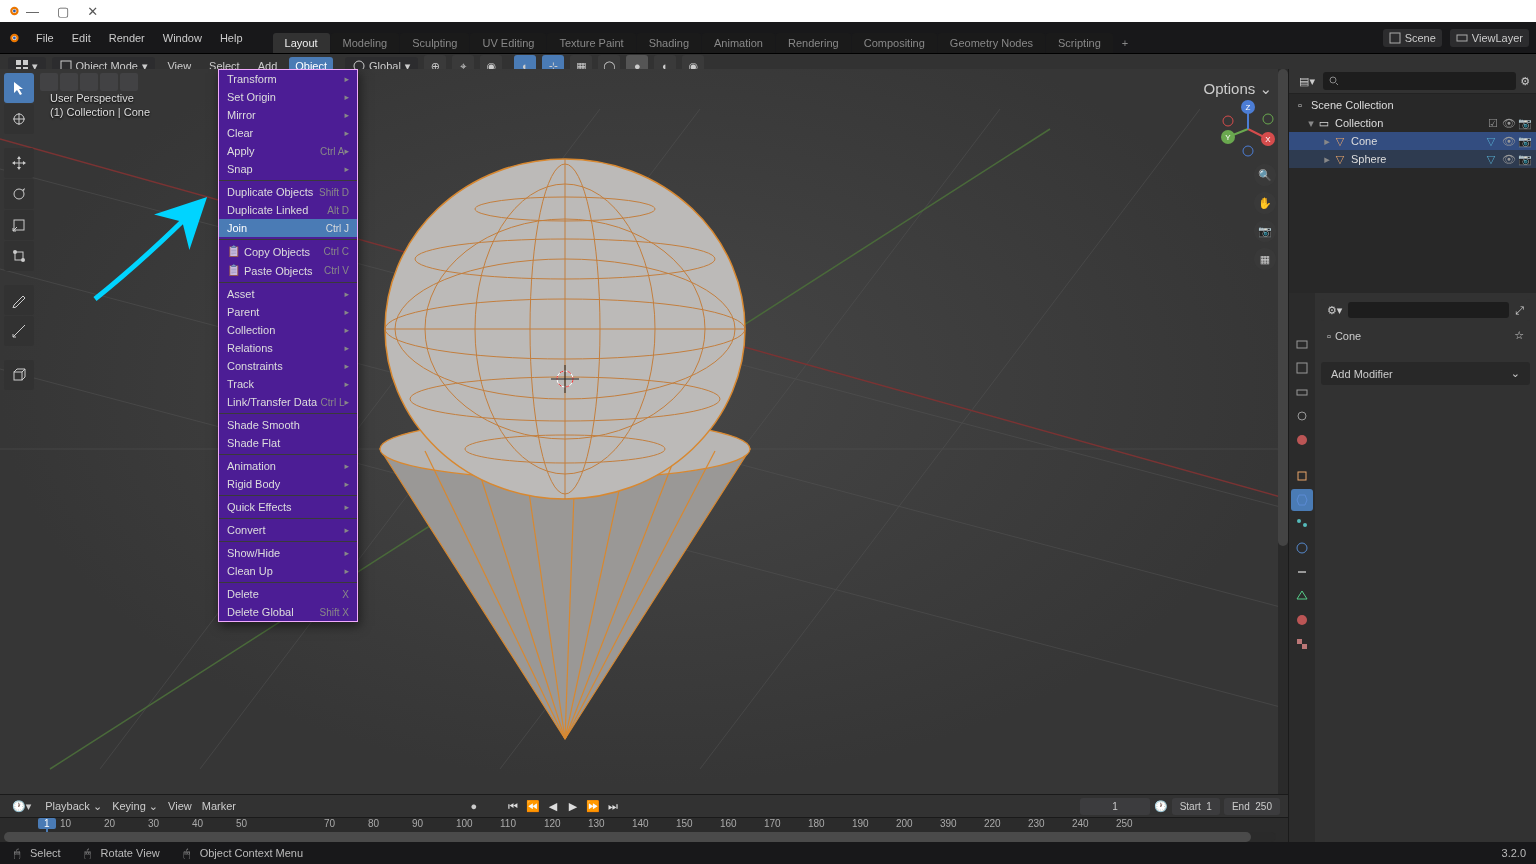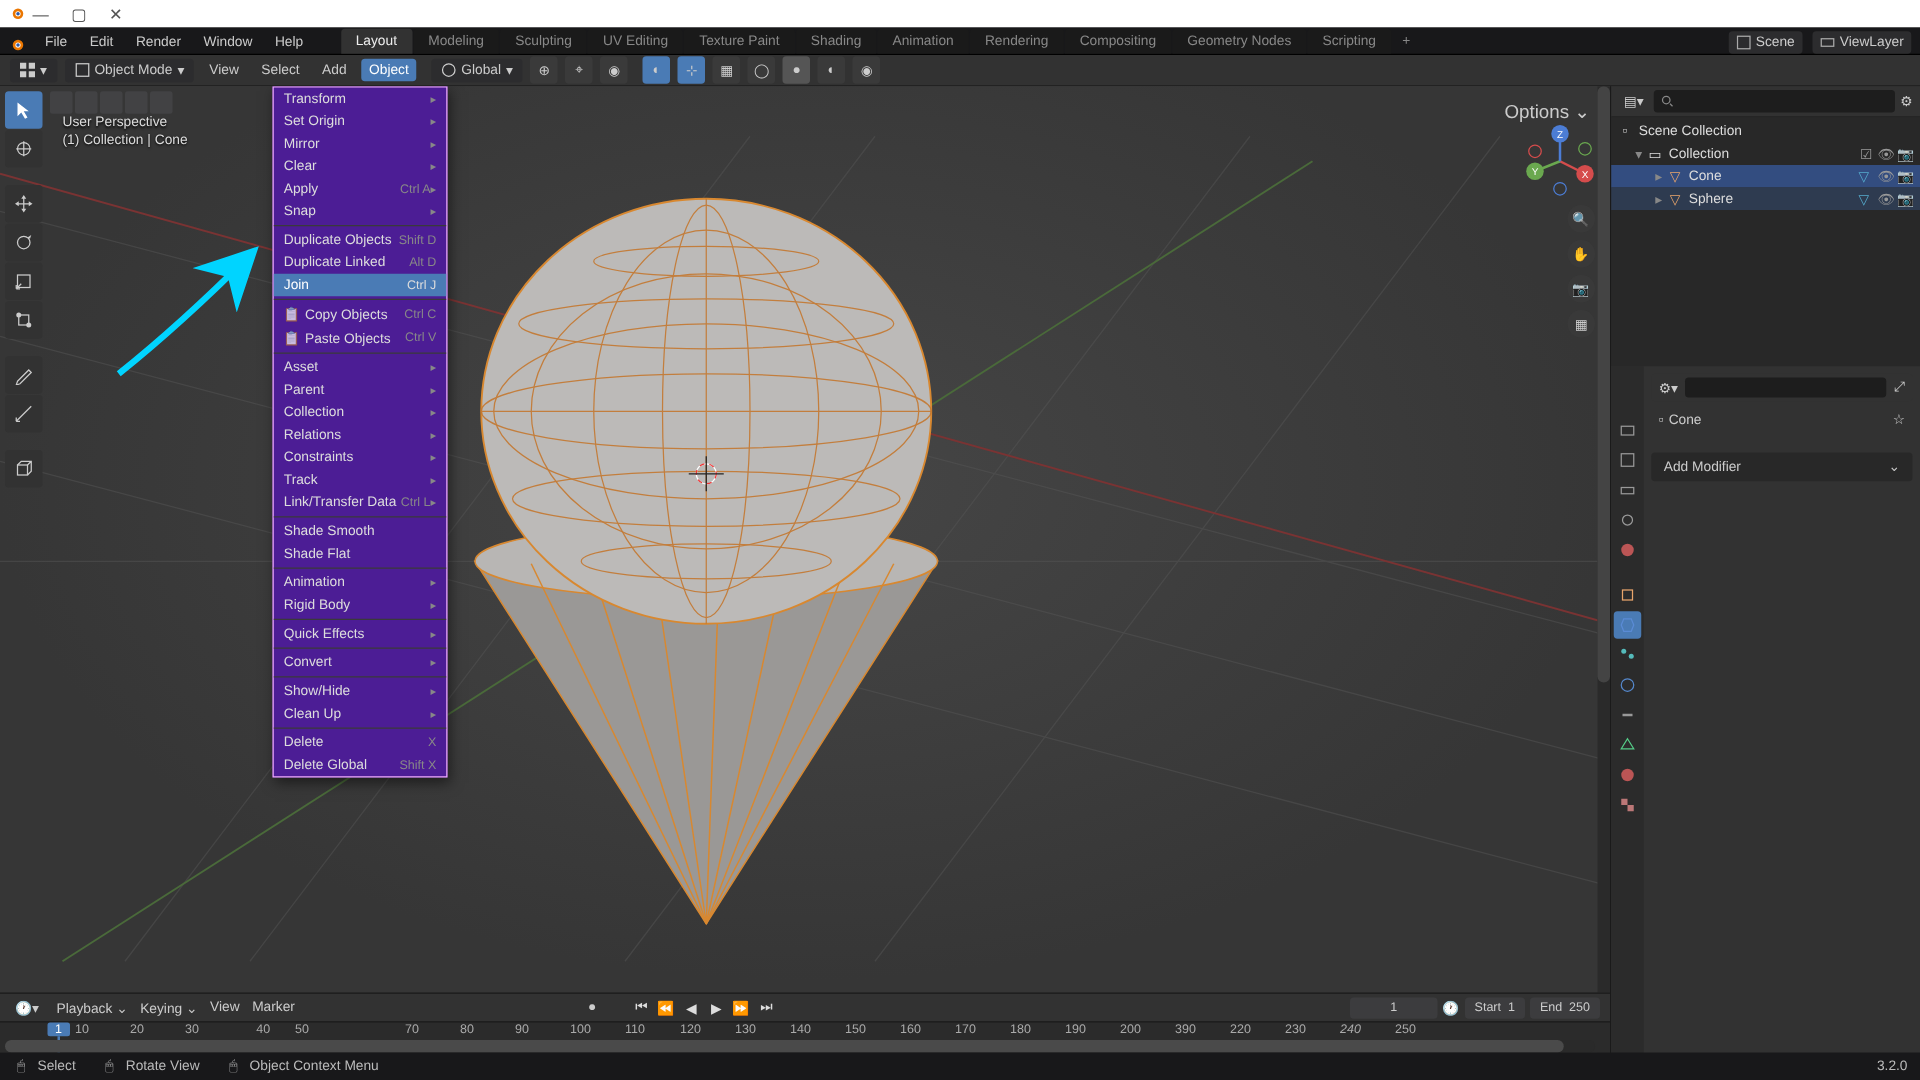--- a/index.html
+++ b/index.html
@@ -4,21 +4,21 @@
 <style>
   * { margin: 0; padding: 0; box-sizing: border-box; font-family: -apple-system, BlinkMacSystemFont, "Segoe UI", sans-serif; }
   body { background: #2b2b2b; color: #ccc; font-size: 11px; overflow: hidden; width: 1536px; height: 864px; position: relative; }
   
   .titlebar { height: 22px; background: #fff; display: flex; align-items: center; padding: 0 6px; color: #333; }
   .titlebar .logo { width: 14px; height: 14px; margin-right: 6px; }
   .titlebar .title { flex: 1; font-size: 12px; }
   .winbtns { display: flex; gap: 18px; font-size: 13px; color: #555; }
   .winbtns span { cursor: pointer; }
   
-  .menubar { height: 22px; background: #18181a; display: flex; align-items: flex-end; padding: 0 4px; gap: 2px; font-size: 11px; border-bottom: 1px solid #000; }
+  .menubar { height: 32px; background: #18181a; display: flex; align-items: center; padding: 0 4px; gap: 2px; font-size: 11px; border-bottom: 1px solid #000; }
   .menubar .blender-icon { width: 14px; height: 14px; margin: 0 6px 0 2px; }
   .menubar .mitem { padding: 3px 8px; color: #ccc; cursor: pointer; }
   .menubar .spacer { flex: 1; }
   .tabs { display: flex; margin-left: 20px; height: 100%; align-items: flex-end; }
   .tabs .tab { padding: 4px 12px; background: #1a1a1a; color: #888; border-radius: 3px 3px 0 0; margin-right: 1px; cursor: pointer; font-size: 11px; }
   .tabs .tab.active { background: #323232; color: #eee; }
   .tabs .plus { padding: 4px 8px; color: #888; cursor: pointer; }
   .scene-sel, .layer-sel { display: flex; align-items: center; background: #2c2c2e; border-radius: 3px; padding: 2px 6px; margin: 0 3px; height: 18px; font-size: 11px; }
   .scene-sel svg, .layer-sel svg { margin-right: 4px; }
   
@@ -741,21 +741,21 @@
       </div>
   <div class="tick" style="left: 60px;">
         <div class="lbl">10</div>
       </div>
       <div class="tick" style="left: 104px;">
         <div class="lbl">20</div>
       </div>
       <div class="tick" style="left: 148px;">
         <div class="lbl">30</div>
       </div>
-      <div class="tick" style="left: 192px; margin-left: 13px;">
+      <div class="tick" style="left: 192px;">
         <div class="lbl">40</div>
       </div>
       <div class="tick" style="left: 236px;">
         <div class="lbl">50</div>
       </div>
       <div class="tick" style="left: 280px; margin-top: 44px;">
         <div class="lbl">60</div>
       </div>
       <div class="tick" style="left: 324px;">
         <div class="lbl">70</div>
@@ -801,21 +801,21 @@
       </div>
       <div class="tick" style="left: 940px;">
         <div class="lbl">390</div>
       </div>
       <div class="tick" style="left: 984px;">
         <div class="lbl">220</div>
       </div>
       <div class="tick" style="left: 1028px;">
         <div class="lbl">230</div>
       </div>
-      <div class="tick" style="left: 1072px; font-style: italic;">
+      <div class="tick" style="left: 1072px;">
         <div class="lbl">240</div>
       </div>
       <div class="tick" style="left: 1116px;">
         <div class="lbl">250</div>
       </div>
     </div>
 </div>
 
 <div class="statusbar">
   <div class="sitem">

